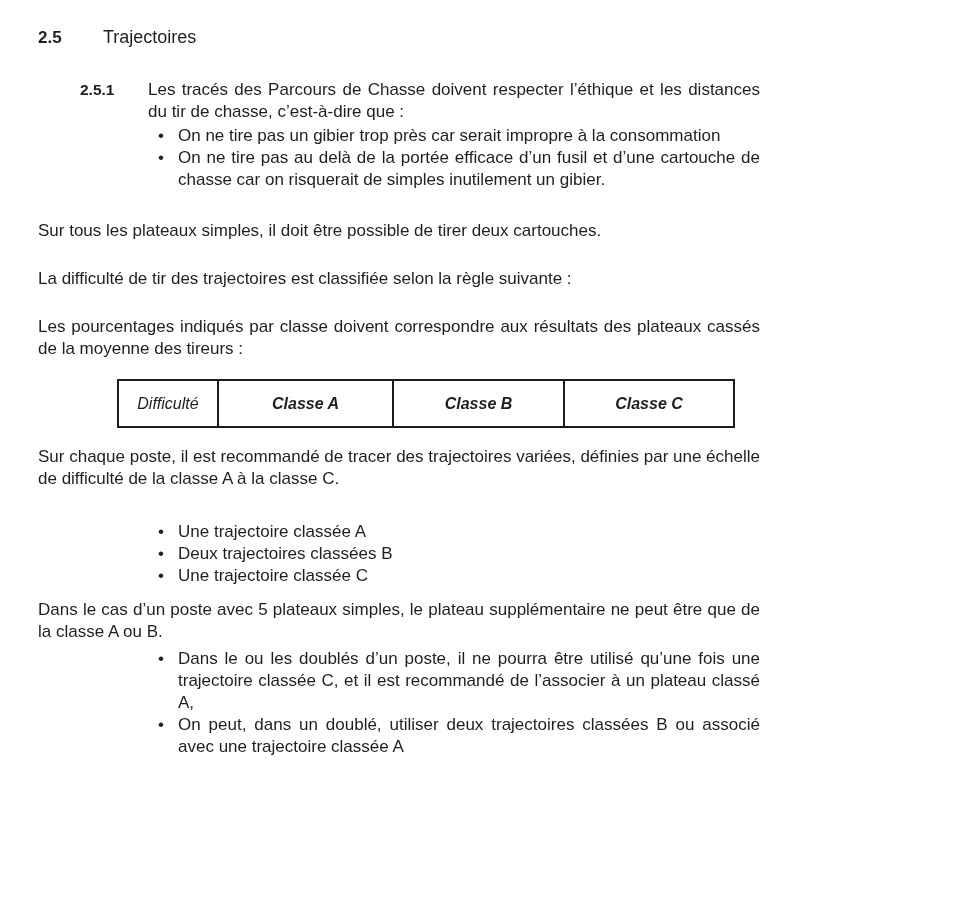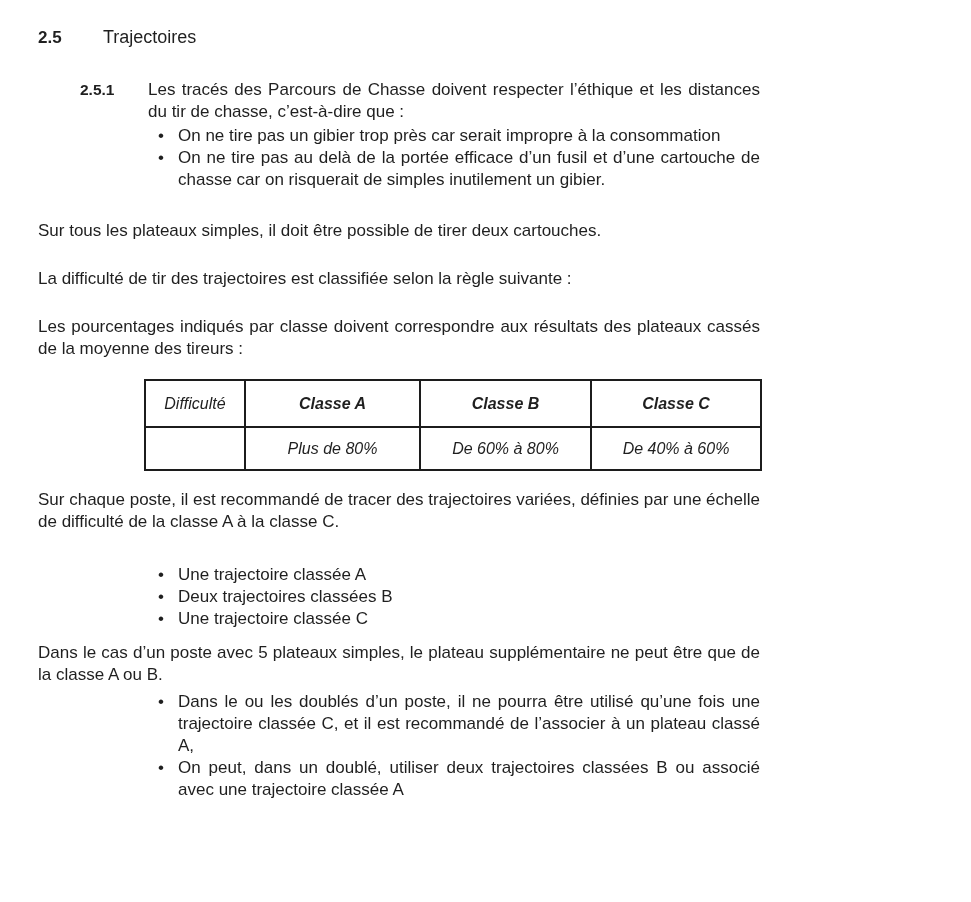--- a/index.html
+++ b/index.html
@@ -69,21 +69,21 @@
     flex: 0 0 20px;
     width: 20px;
     line-height: 22px;
   }
   .bitem .btext {
     flex: 1;
     text-align: justify;
   }
   
   .tbl-wrap {
-    margin-left: 106px;
+    margin-left: 79px;
     margin-top: 19px;
   }
   table.difficulty {
     border-collapse: collapse;
     table-layout: fixed;
     width: 616px;
   }
   table.difficulty td {
     border: 2px solid #1c1c1c;
     text-align: center;
@@ -145,26 +145,20 @@
         <col style="width:171px">
         <col style="width:170px">
       </colgroup>
       <tbody>
           <tr class="hdr">
         <td>Difficulté</td>
         <td class="bold">Classe A</td>
         <td class="bold">Classe B</td>
         <td class="bold">Classe C</td>
       </tr>
-      <tr class="val">
-        <td></td>
-        <td>Plus de 80%</td>
-        <td>De 60% à 80%</td>
-        <td>De 40% à 60%</td>
-      </tr>
     </tbody>
       </table>
   </div>
 
   <div class="para mt-p4">Sur chaque poste, il est recommandé de tracer des trajectoires variées, définies par une échelle de difficulté de la classe A à la classe C.</div>
 
   <div class="blist mt-g2">
     <div class="bitem">
       <span class="dot">•</span>
       <div class="btext">Une trajectoire classée A</div>

